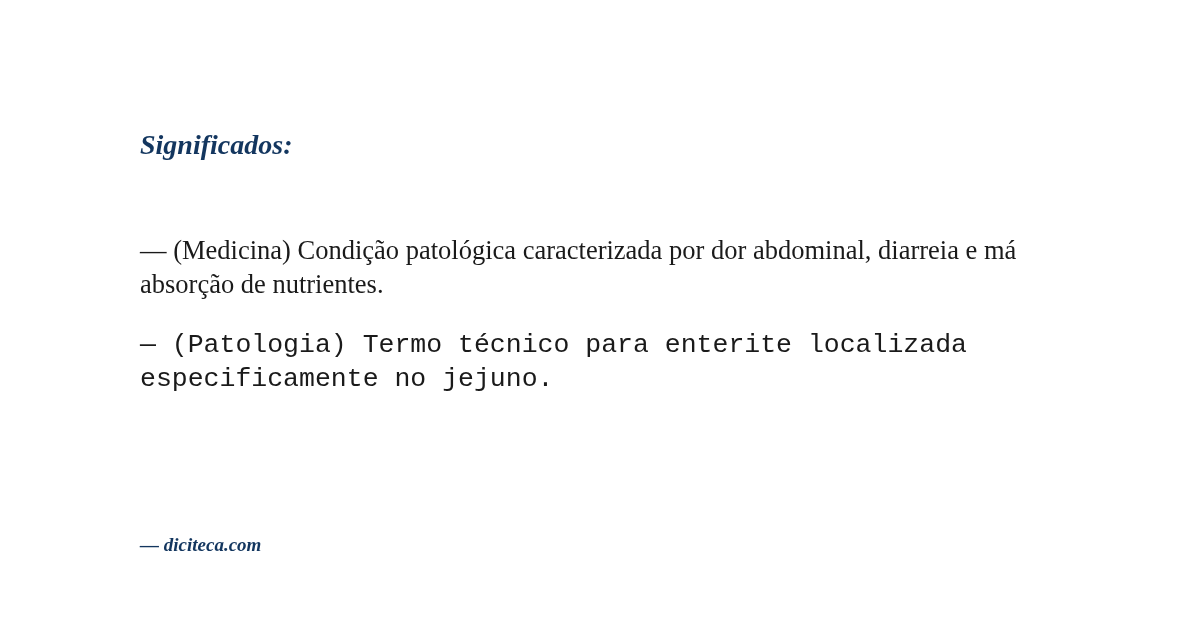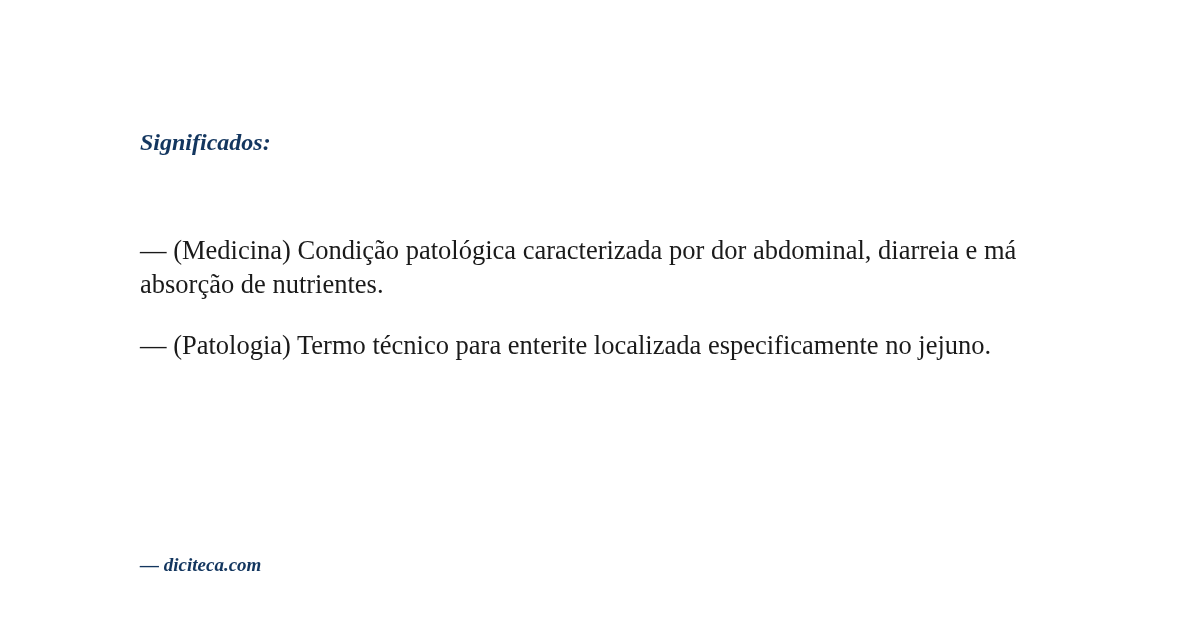--- a/index.html
+++ b/index.html
@@ -31,50 +31,50 @@
     letter-spacing: 0.2px;
     line-height: 1.1;
   }
   .subtitle {
     position: absolute;
     left: 140px;
     top: 129px;
     font-family: "Liberation Serif", serif;
     font-style: italic;
     font-weight: bold;
-    font-size: 24px;
+    font-size: 28px;
     color: #13365f;
   }
   .definitions {
     position: absolute;
     left: 140px;
     top: 206px;
     width: 920px;
   }
   .definition {
     font-family: "Liberation Serif", serif;
     font-size: 26.5px;
     line-height: 1.3;
     color: #1a1a1a;
     margin-bottom: 19px;
     text-indent: 0;
   }
   .definition:last-child {
     margin-bottom: 0;
+    font-family: Liberation Mono, monospace;
   }
   .source {
     position: absolute;
     left: 140px;
     top: 534px;
     font-family: "Liberation Serif", serif;
     font-style: italic;
     font-weight: bold;
     font-size: 19px;
     color: #13365f;
-    margin-top: 20px;
   }
 </style>
 </head>
 <body>
 
 <div class="card">
 
 
   <div class="subtitle">Significados:</div>
 

